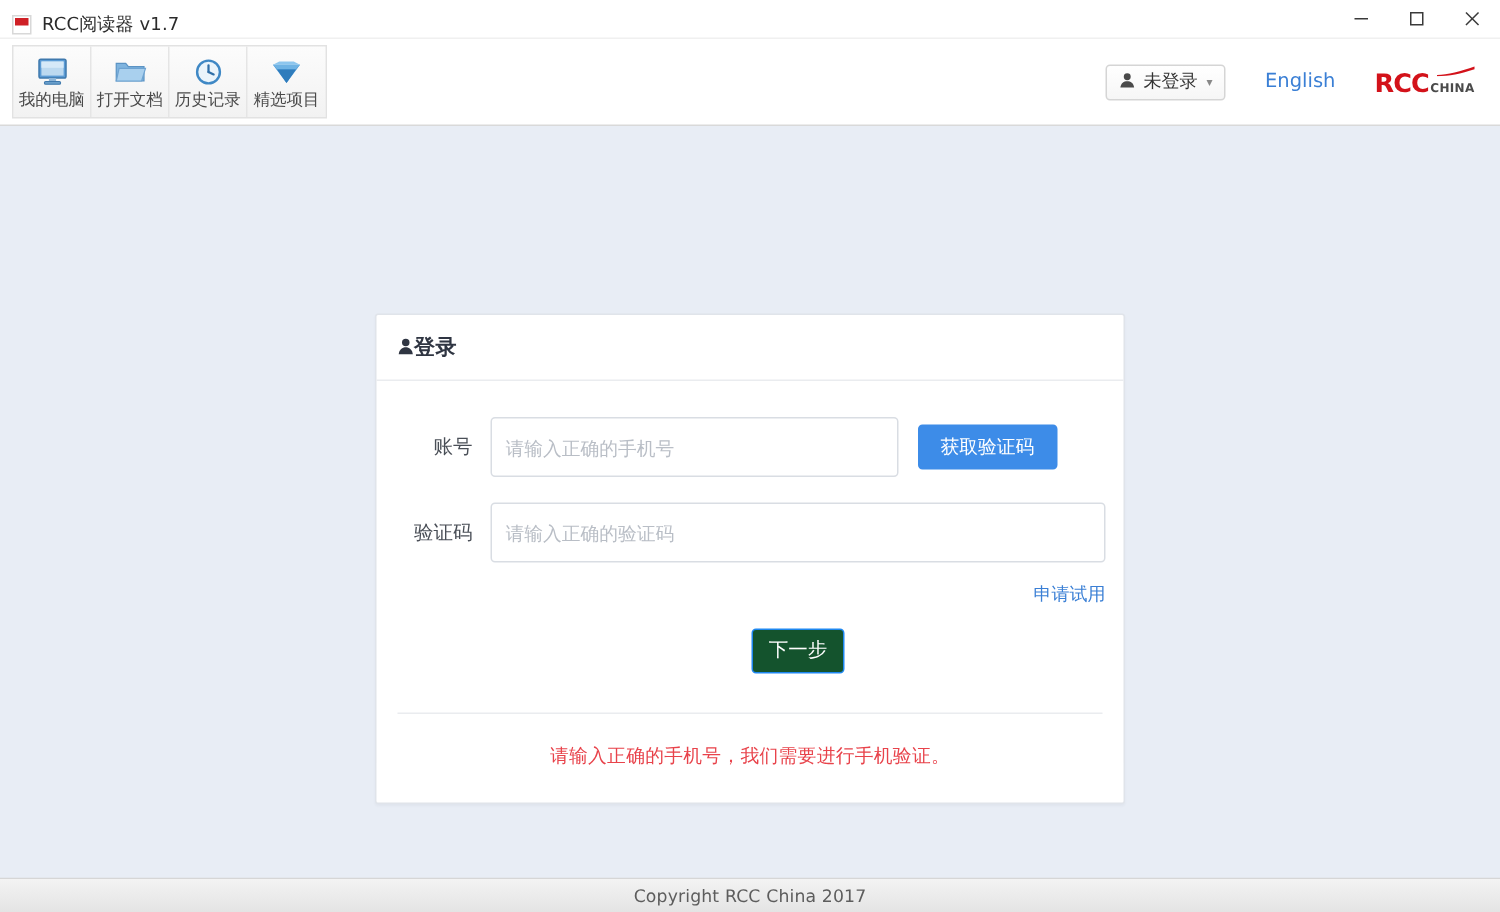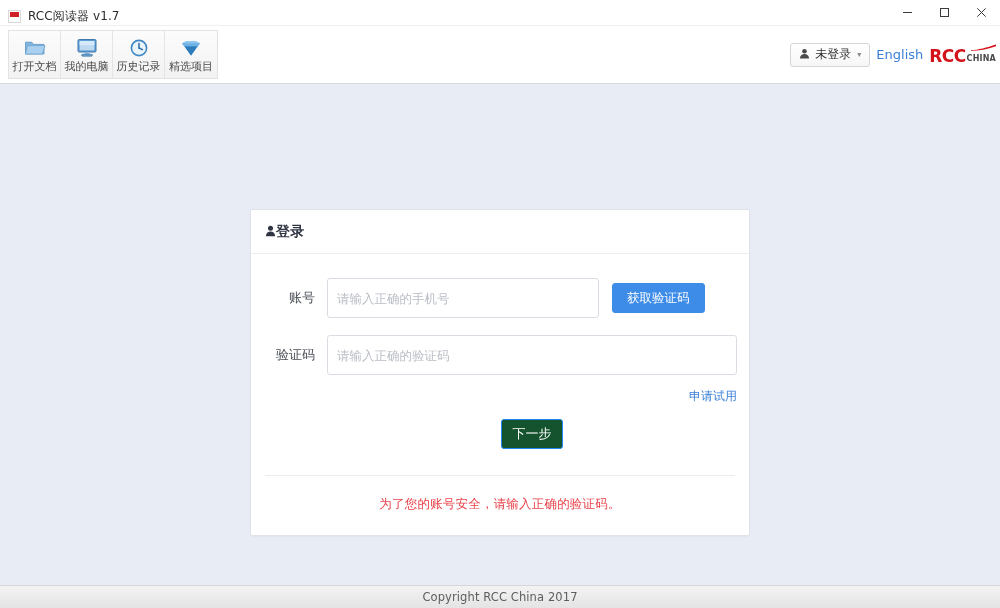--- a/index.html
+++ b/index.html
@@ -117,22 +117,22 @@
     font-size: 11px;
     color: #4a4a4a;
     line-height: 13px;
     white-space: nowrap;
   }
 
   .toolbar-right {
     margin-left: auto;
     display: flex;
     align-items: center;
-    gap: 6px;
-    padding-right: 4px;
+    gap: 26px;
+    padding-right: 17px;
   }
   .user-chip {
     display: flex;
     align-items: center;
     gap: 5px;
     height: 22px;
     padding: 0 8px;
     border: 1px solid #d5d5d5;
     border-radius: 3px;
     background: linear-gradient(#ffffff, #f6f6f6);
@@ -370,38 +370,38 @@
       </div>
     </div>
   </div>
 
   <div class="toolbar">
     <div class="tool-group">
 
       <div class="tool-btn">
         <span class="tool-ico">
           <svg width="22" height="20" viewBox="0 0 22 20">
-            <path d="M1.5 4.2 L1.5 16 L20 16 L20 6.4 L9.6 6.4 L7.8 4.2 Z" fill="#7fb4df" stroke="#5b93c4" stroke-width="0.8"></path>
-            <path d="M3.4 7.6 L21 7.6 L18.4 16 L1.5 16 Z" fill="#a9d0ee" stroke="#6ea3d2" stroke-width="0.8"></path>
-          </svg>
-        </span>
-        <span class="tool-label">打开文档</span>
-      </div>
-
-      <div class="tool-btn">
-        <span class="tool-ico">
-          <svg width="22" height="20" viewBox="0 0 22 20">
             <rect x="2" y="1.5" width="18" height="12.5" rx="1.2" fill="#5b9bd5" stroke="#3f79ad" stroke-width="1"></rect>
             <rect x="3.6" y="3" width="14.8" height="9.4" fill="#bcd9f0"></rect>
             <rect x="3.6" y="3" width="14.8" height="4.2" fill="#d6e9f8"></rect>
             <rect x="8.6" y="14" width="4.8" height="2.6" fill="#8fb6d8"></rect>
             <rect x="5.6" y="16.3" width="10.8" height="1.9" rx="0.9" fill="#6a9fcb" stroke="#3f79ad" stroke-width="0.7"></rect>
           </svg>
         </span>
         <span class="tool-label">我的电脑</span>
+      </div>
+
+      <div class="tool-btn">
+        <span class="tool-ico">
+          <svg width="22" height="20" viewBox="0 0 22 20">
+            <path d="M1.5 4.2 L1.5 16 L20 16 L20 6.4 L9.6 6.4 L7.8 4.2 Z" fill="#7fb4df" stroke="#5b93c4" stroke-width="0.8"></path>
+            <path d="M3.4 7.6 L21 7.6 L18.4 16 L1.5 16 Z" fill="#a9d0ee" stroke="#6ea3d2" stroke-width="0.8"></path>
+          </svg>
+        </span>
+        <span class="tool-label">打开文档</span>
       </div>
 
       <div class="tool-btn">
         <span class="tool-ico">
           <svg width="22" height="20" viewBox="0 0 22 20">
             <circle cx="11" cy="10" r="7.6" fill="#eaf4fb" stroke="#3f88c5" stroke-width="1.6"></circle>
             <line x1="11" y1="10" x2="11" y2="5.6" stroke="#2f6fa8" stroke-width="1.5" stroke-linecap="round"></line>
             <line x1="11" y1="10" x2="14.4" y2="11.6" stroke="#2f6fa8" stroke-width="1.5" stroke-linecap="round"></line>
           </svg>
         </span>
@@ -476,21 +476,21 @@
         <div class="trial-row">
           <a class="trial-link">申请试用</a>
         </div>
 
         <div class="submit-row">
           <button class="btn-next">下一步</button>
         </div>
 
         <div class="card-divider"></div>
 
-        <div class="notice">为了您的账号安全，请输入正确的验证码。</div>
+        <div class="notice">请输入正确的手机号，我们需要进行手机验证。</div>
       </div>
     </div>
 
   </div>
 
   <div class="footer">
     <span class="footer-text">Copyright RCC China 2017</span>
   </div>
 
 </div>

